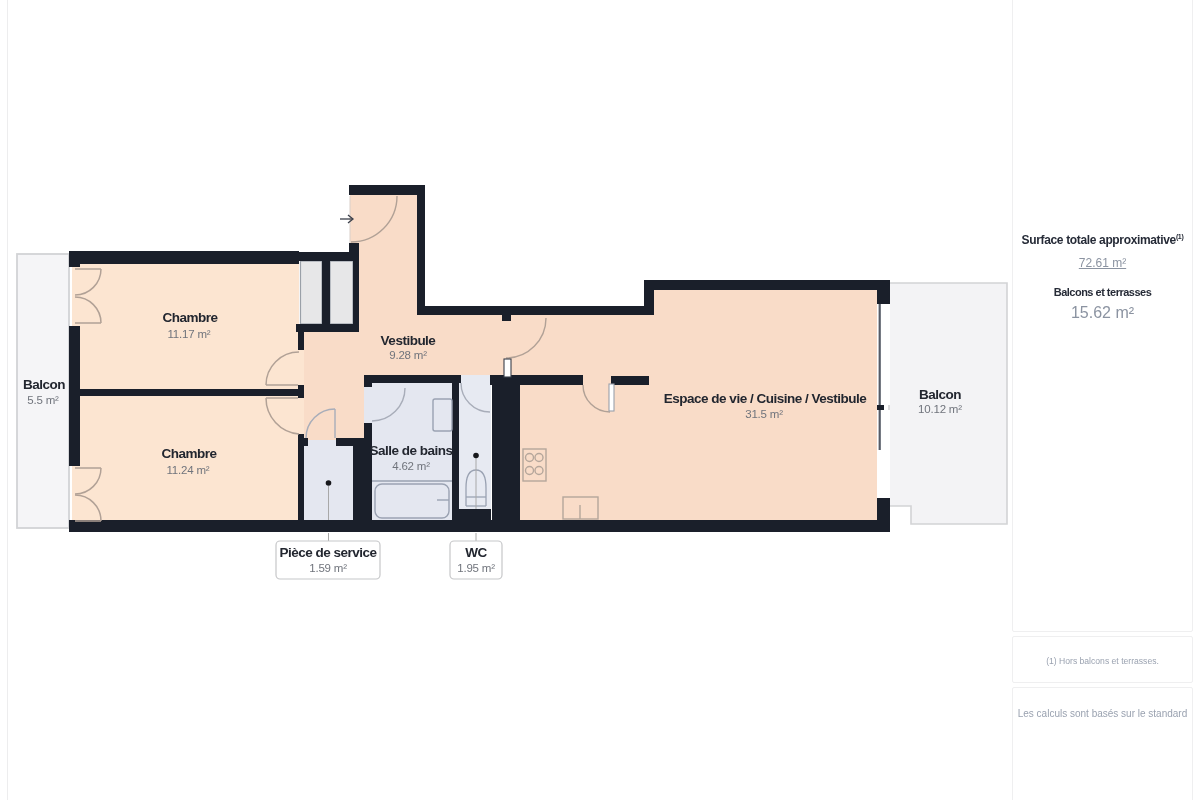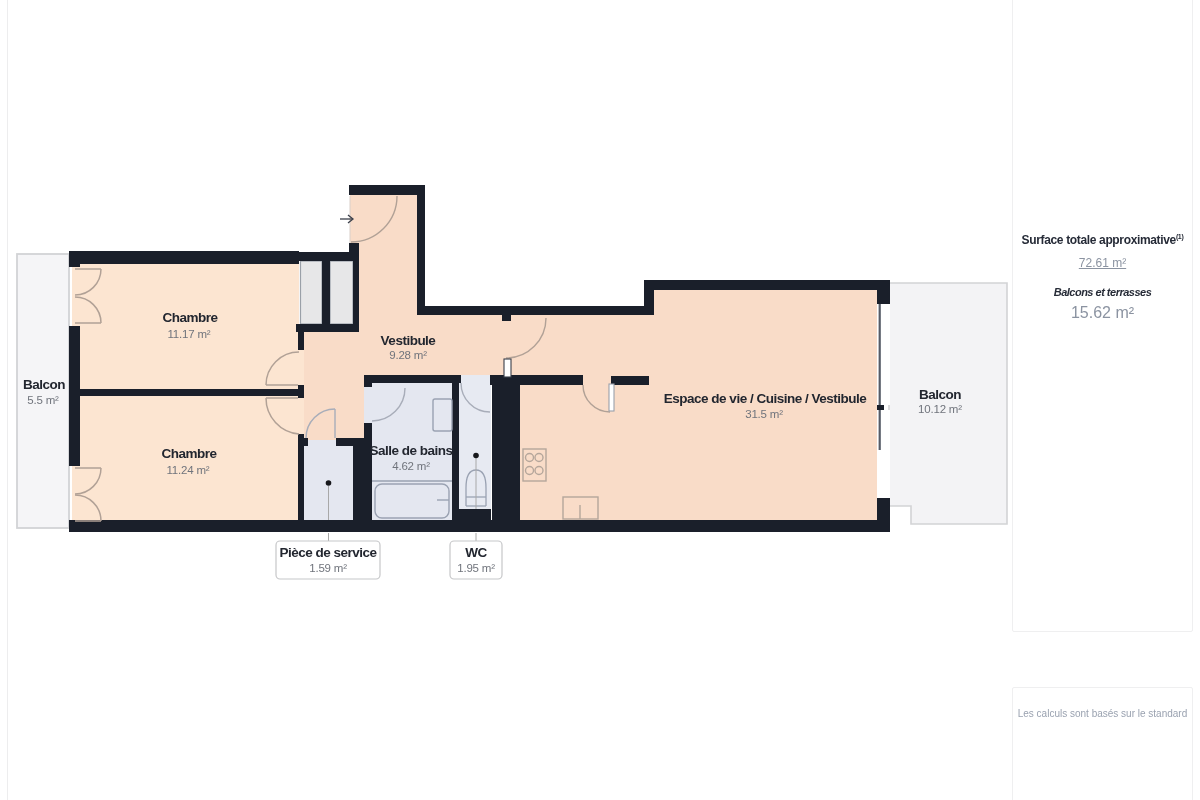--- a/index.html
+++ b/index.html
@@ -274,22 +274,25 @@
 </svg>
 
 <div class="panel">
 
   <div class="pbox" style="top:-10px;height:640px;"></div>
 
   <div class="ptitle" style="position:absolute;left:0;top:233px;width:181px;letter-spacing:-0.35px;">Surface totale approximative<sup style="font-size:7px;">(1)</sup></div>
 
   <div class="pval" style="position:absolute;left:0;top:256px;width:181px;font-size:12px;text-decoration:underline;">72.61 m²</div>
 
-  <div class="ptitle" style="position:absolute;left:0;top:286px;width:181px;font-size:11px;letter-spacing:-0.5px;font-style:italic;">Balcons et terrasses</div>
+  <div class="ptitle" style="position:absolute;left:0;top:286px;width:181px;font-size:11px;letter-spacing:-0.5px;">Balcons et terrasses</div>
 
   <div class="pval" style="position:absolute;left:0;top:304px;width:181px;font-size:16px;">15.62 m²</div>
 
+  <div class="pbox" style="top:636px;height:45px;">
+    <div class="pnote" style="margin-top:19px;font-size:8.6px;">(1) Hors balcons et terrasses.</div>
+  </div>
 
   <div class="pbox" style="top:687px;height:130px;">
     <div class="pnote" style="margin:19px 2px 0 2px;line-height:13.9px;font-size:10px;">Les calculs sont basés sur le standard</div>
   </div>
 </div>
 </div>
 
 </body></html>

